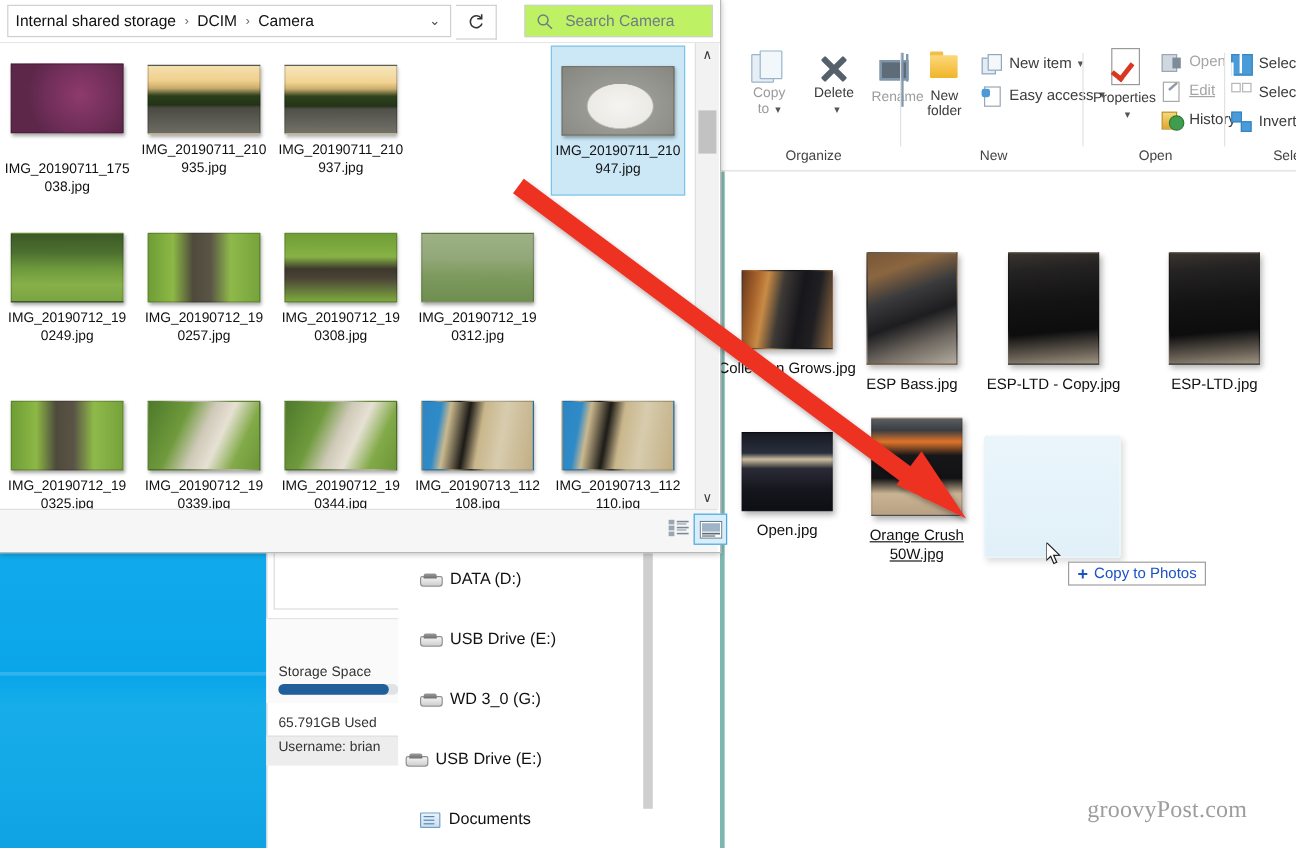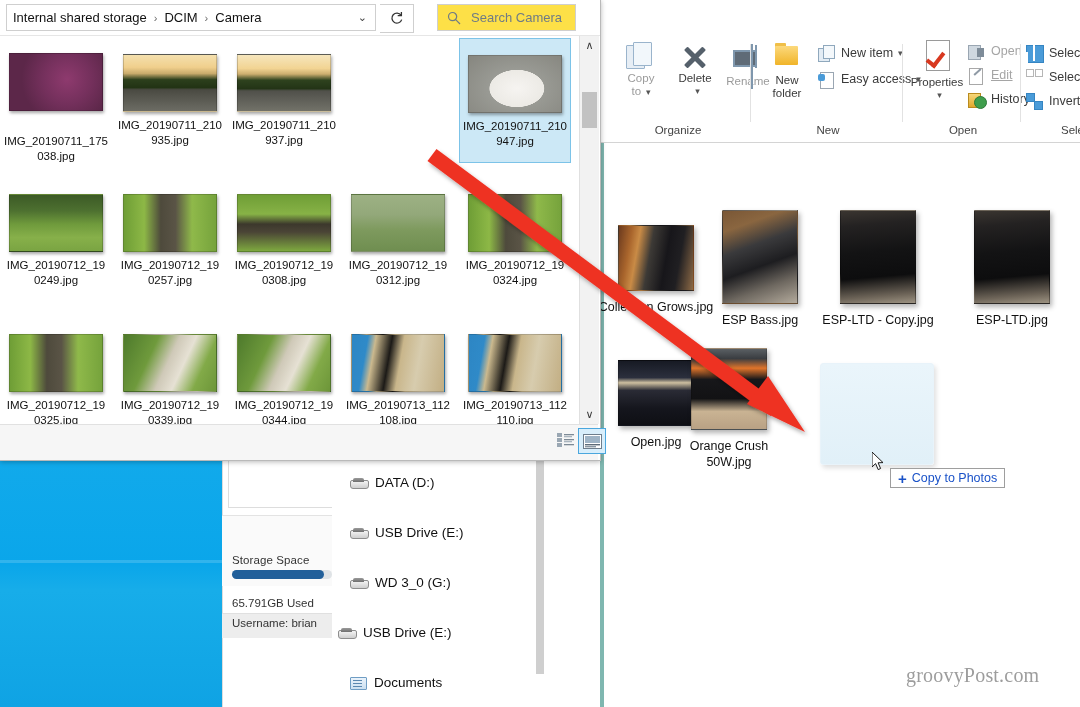--- a/index.html
+++ b/index.html
@@ -104,22 +104,22 @@
   .crumb{font-size:13px;color:#111;white-space:nowrap;}
   .crumb-sep{font-size:11px;color:#6a6a6a;margin:0 7px;}
   #crumb-chevron{
     position:absolute;right:8px;top:6px;font-size:11px;color:#444;
   }
   #refresh-btn{
     left:380px;top:4px;width:33px;height:27px;border:1px solid #cfcfcf;
     border-left:none;background:#fff;display:flex;align-items:center;justify-content:center;
   }
   #searchbox{
-    left:437px;top:4px;width:139px;height:27px;border:1px solid #cfcfcf;
-    background:#fde047;display:flex;align-items:center;box-sizing:border-box;padding-left:9px;
+    left:437px;top:4px;width:157px;height:27px;border:1px solid #cfcfcf;
+    background:#bef264;display:flex;align-items:center;box-sizing:border-box;padding-left:9px;
   }
   .search-ph{font-size:13px;color:#6f7b85;margin-left:10px;}
 
   
   #file-grid{
     left:0;top:36px;width:578px;height:388px;background:#fff;overflow:hidden;
   }
   .cell{
     position:absolute;width:112px;height:125px;box-sizing:border-box;
     display:flex;flex-direction:column;align-items:center;
@@ -469,21 +469,21 @@
       <div class="rname">ESP-LTD - Copy.jpg</div>
     </div>
     <div class="rcell abs" style="left: 952px; top: 210px;">
       <div class="rthumb g-ltd"></div>
       <div class="rname">ESP-LTD.jpg</div>
     </div>
     <div class="rcell abs" style="left: 596px; top: 360px;">
       <div class="rthumb g-myles"></div>
       <div class="rname">Open.jpg</div>
     </div>
-    <div class="rcell abs" style="left: 669px; top: 348px;">
+    <div class="rcell abs" style="left: 704px; top: 348px; text-decoration: underline;">
       <div class="rthumb g-orange"></div>
       <div class="rname">Orange Crush 50W.jpg</div>
     </div>
   </div>
 
 <div class="abs" id="drop-target"></div>
 
 <svg class="abs" id="cursor" viewBox="0 0 13 19">
   <polygon points="0,0 0,15 3.6,11.6 6.2,17.6 8.6,16.5 6.1,10.8 11,10.6" fill="#ffffff" stroke="#1a1a1a" stroke-width="1"></polygon>
 </svg>
@@ -562,26 +562,20 @@
       <div class="thumb-wrap">
         <div class="thumb t-bench"></div>
       </div>
       <div class="fname">IMG_20190712_190308.jpg</div>
     </div>
     <div class="cell" style="left: 342px; top: 142px;">
       <div class="thumb-wrap">
         <div class="thumb t-grass"></div>
       </div>
       <div class="fname">IMG_20190712_190312.jpg</div>
-    </div>
-    <div class="cell" style="left: 459px; top: 142px;">
-      <div class="thumb-wrap">
-        <div class="thumb t-tree"></div>
-      </div>
-      <div class="fname">IMG_20190712_190324.jpg</div>
     </div>
     <div class="cell" style="left: 0px; top: 282px;">
       <div class="thumb-wrap">
         <div class="thumb t-tree"></div>
       </div>
       <div class="fname">IMG_20190712_190325.jpg</div>
     </div>
     <div class="cell" style="left: 114px; top: 282px;">
       <div class="thumb-wrap">
         <div class="thumb t-dogpark"></div>

